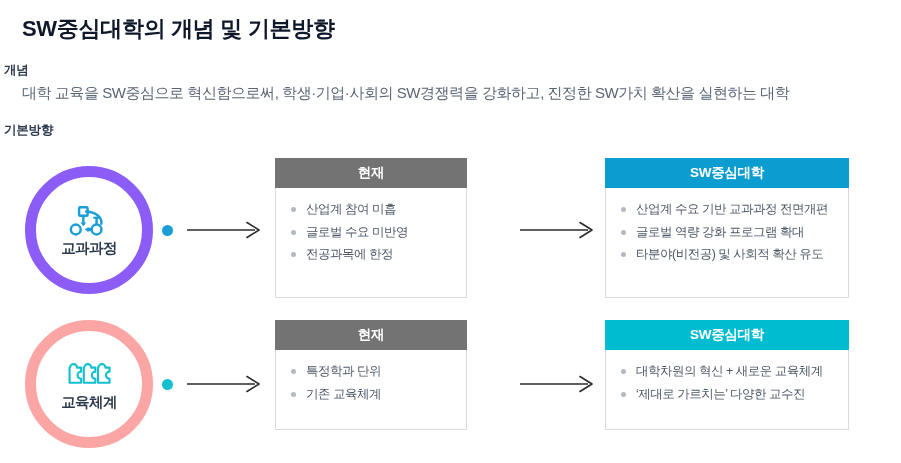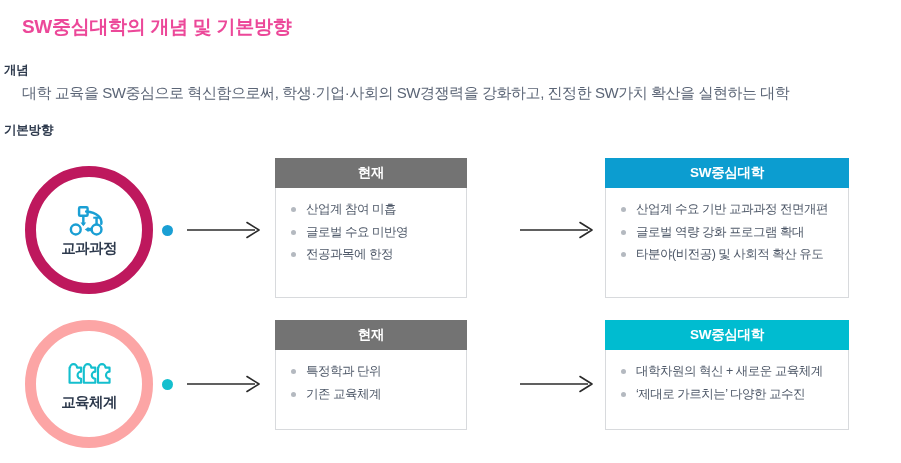--- a/index.html
+++ b/index.html
@@ -15,23 +15,23 @@
     font-family: "Liberation Sans", "DejaVu Sans", sans-serif;
     color: #3b4758;
     overflow: hidden;
   }
 
   
   .page-title {
     position: absolute;
     left: 22px;
     top: 14px;
-    font-size: 19px;
+    font-size: 22px;
     font-weight: bold;
-    color: #ec4899;
+    color: #0f172a;
     letter-spacing: -0.3px;
     white-space: nowrap;
   }
   .sec-label {
     position: absolute;
     left: 4px;
     font-size: 12.5px;
     font-weight: bold;
     color: #2e3a4d;
     letter-spacing: -0.2px;
@@ -73,21 +73,21 @@
     position: absolute;
     inset: 0;
     border-radius: 50%;
     box-sizing: border-box;
     background: #ffffff;
     display: flex;
     flex-direction: column;
     align-items: center;
     justify-content: center;
   }
-  .circle.blue   { border: 11px solid #be185d; }
+  .circle.blue   { border: 11px solid #8b5cf6; }
   .circle.teal   { border: 11px solid #fca5a5; }
 
   .circle-icon {
     width: 46px;
     height: 34px;
     display: block;
     margin-bottom: 3px;
   }
   .circle-label {
     font-size: 14.5px;

